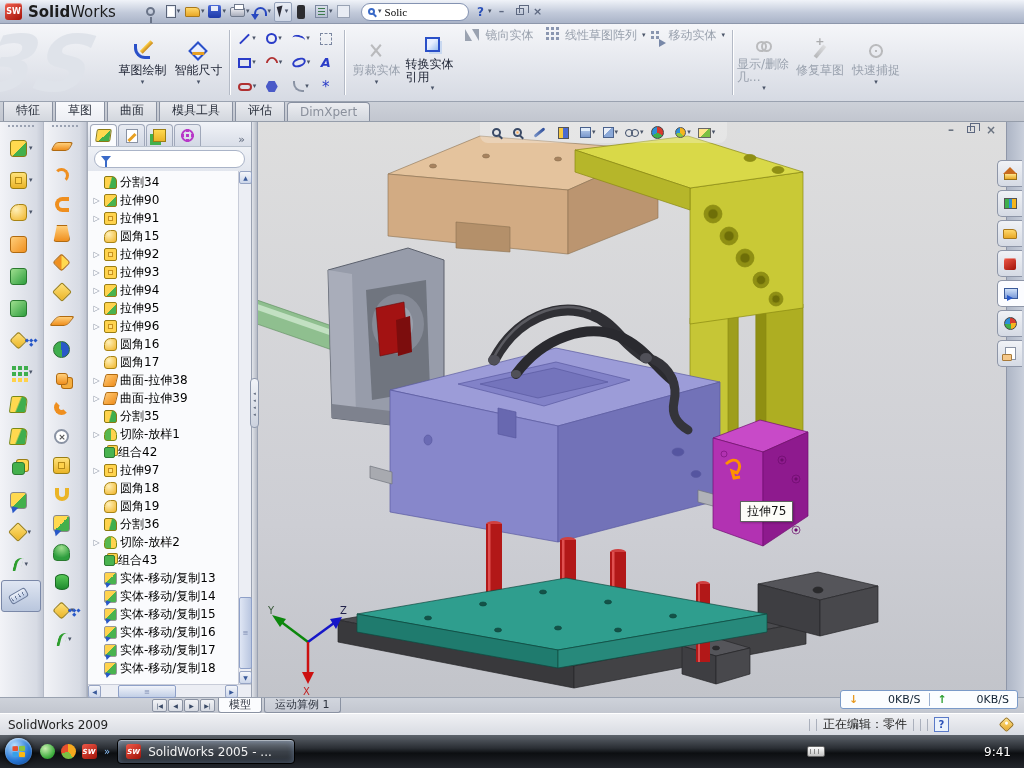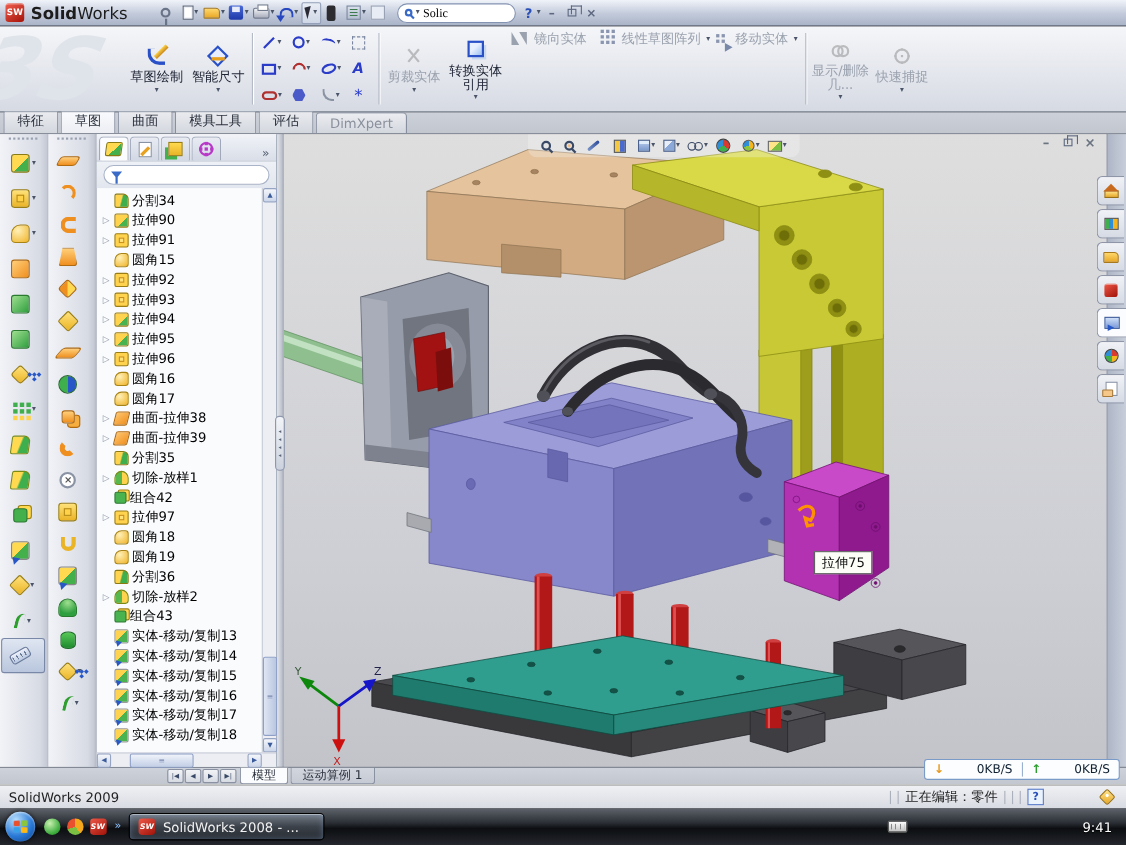--- a/index.html
+++ b/index.html
@@ -36,21 +36,21 @@
   .searchpill input{border:none;outline:none;width:60px;font-size:11px;font-family:Liberation Serif, serif;background:#0000}
   .helpq{color:#2a50b8;font-weight:bold;padding:0 2px}
   .winbtn{width:16px;height:14px;display:flex;align-items:center;justify-content:center;color:#5d6880;font-weight:bold;font-size:11px}
   .restore-glyph{width:8px;height:7px;border:1px solid #5d6880;position:relative}
   .restore-glyph::after{content:"";position:absolute;left:2px;top:-4px;width:8px;height:7px;border:1px solid #5d6880;border-bottom:none}
 
   
   .cmdbar{height:78px;background:linear-gradient(#f5f6f9,#d6dae3);border-bottom:1px solid #9aa2b0;display:flex;align-items:stretch;padding:2px 4px;position:relative;overflow:hidden}
   .watermark{position:absolute;right:20px;top:-2px;font-size:78px;font-style:italic;font-weight:bold;color:#dfe3ea;transform:skewX(-14deg);line-height:80px;z-index:0;pointer-events:none}
   .cmdbar>*{position:relative;z-index:1}
-  .bigbtn{width:56px;display:flex;flex-direction:column;align-items:center;justify-content:center;gap:1px;text-align:center;line-height:1.1;color:#202636;padding:2px 1px}
+  .bigbtn{width:56px;display:flex;flex-direction:column;align-items:center;justify-content:center;gap:1px;text-align:left;line-height:1.1;color:#202636;padding:2px 1px}
   .bigbtn .lbl{font-size:12px}
   .bigbtn.disabled{color:#9aa2ae}
   .bigbtn.disabled .bicon{filter:grayscale(1);opacity:.55}
   .bicon{width:26px;height:24px;display:flex;align-items:center;justify-content:center;flex:none}
   .vsep{width:1px;background:#b4bac6;box-shadow:1px 0 0 #fff;margin:4px 3px}
   .bi-sketch{width:16px;height:15px;border-left:3px solid #2a50c8;border-bottom:3px solid #2a50c8;border-radius:0 0 0 11px;position:relative}
   .bi-sketch::after{content:"";position:absolute;width:15px;height:4px;background:linear-gradient(#ffd24a,#c8881a);transform:rotate(-45deg);left:2px;top:1px}
   .bi-dim{width:14px;height:14px;border:2px solid #2a50c8;transform:rotate(45deg);position:relative;background:#e8eeff}
   .bi-dim::after{content:"";position:absolute;width:12px;height:3px;background:#e8a020;left:1px;top:5px;transform:rotate(-45deg)}
   .bi-trim{width:16px;height:16px;position:relative}
@@ -446,20 +446,27 @@
 
   <div class="bigbtn disabled">
         <span class="bicon">
           <i class="bi-display"></i>
         </span>
         <span class="lbl">显示/删除几...</span>
         <span class="mini-caret">▾</span>
       </div>
       <div class="bigbtn disabled">
         <span class="bicon">
+          <i class="bi-repair"></i>
+        </span>
+        <span class="lbl">修复草图</span>
+        <span class="mini-caret" style="visibility: hidden;">▾</span>
+      </div>
+      <div class="bigbtn disabled">
+        <span class="bicon">
           <i class="bi-qsnap"></i>
         </span>
         <span class="lbl">快速捕捉</span>
         <span class="mini-caret">▾</span>
       </div>
     </div>
 </div>
 
 <div class="tabbar">
 
@@ -1072,21 +1079,21 @@
       </span>
       <span class="qlicon">
         <i class="q-sw">SW</i>
       </span>
     </div>
   <span class="chev">»</span>
   <div style="display:flex;gap:6px">
 
   <span class="taskbtn active">
         <i class="q-sw">SW</i>
-        <span>SolidWorks 2008 - ...</span>
+        <span>SolidWorks 2005 - ...</span>
       </span>
     </div>
   <div class="tray">
     <span class="tr-kbd"></span>
     <div style="display:flex;gap:5px;align-items:center">
 
     <span class="trico"></span>
         <span class="trico"></span>
         <span class="trico"></span>
         <span class="trico"></span>

